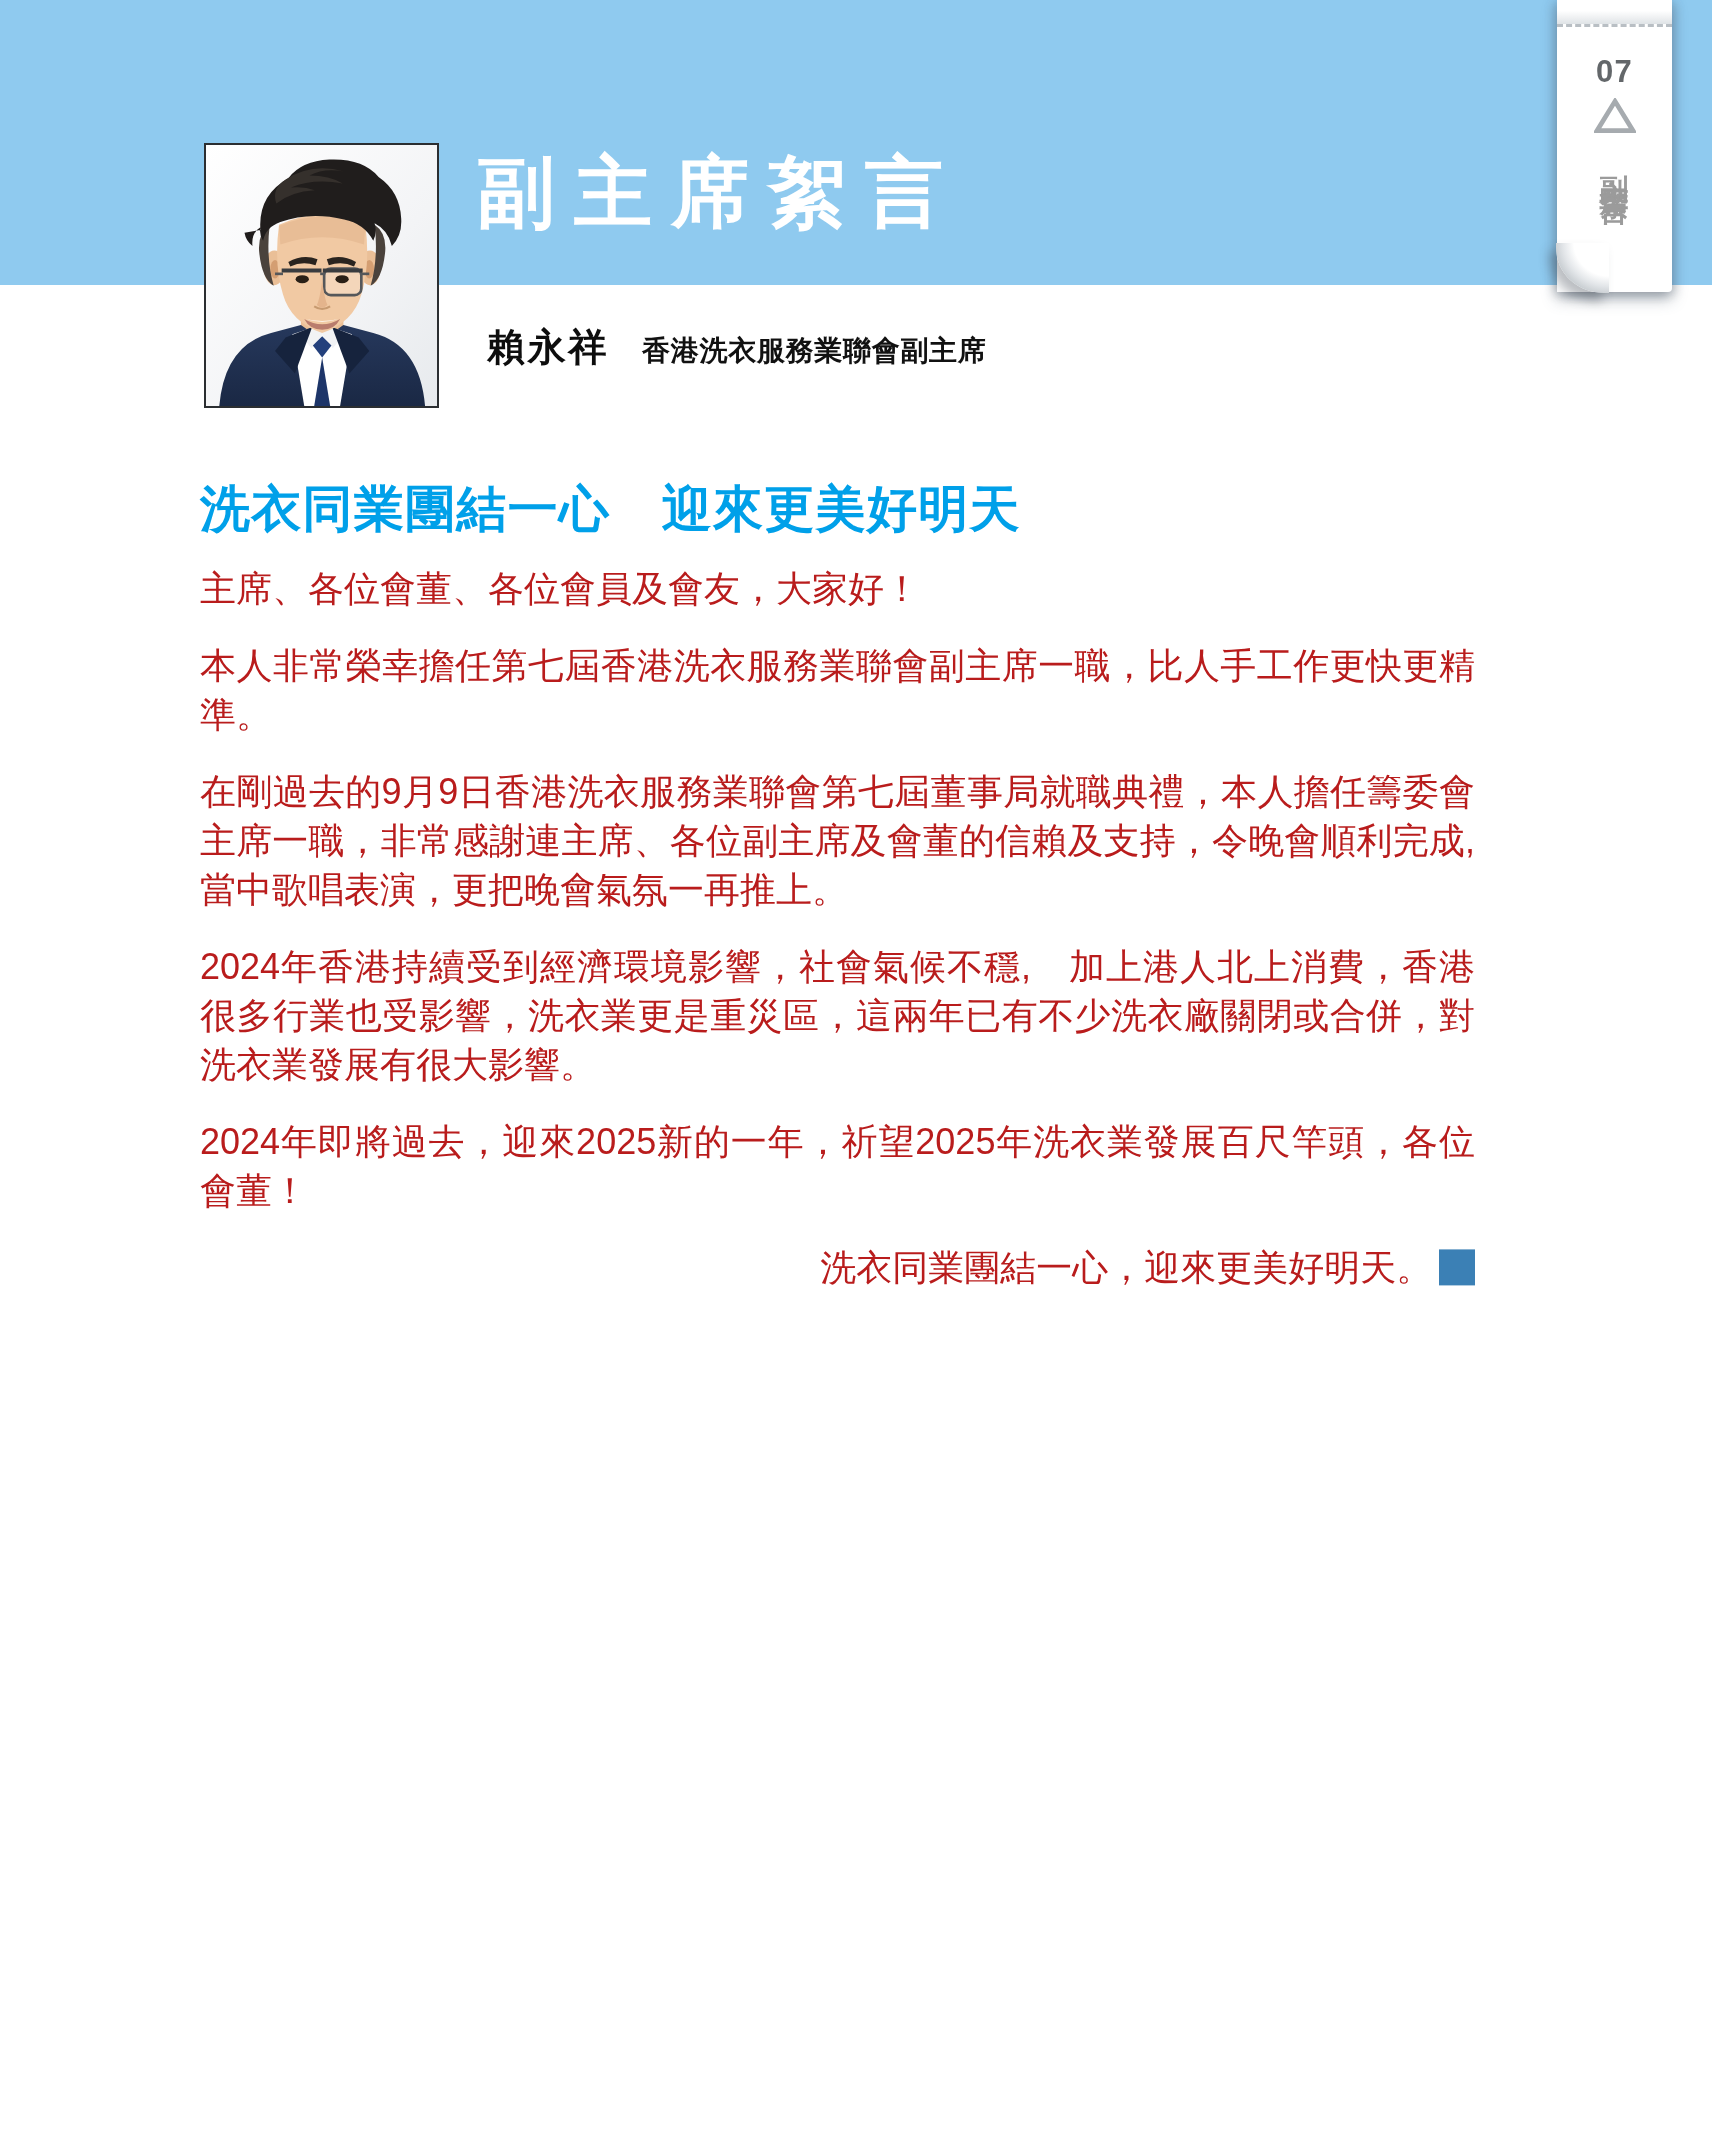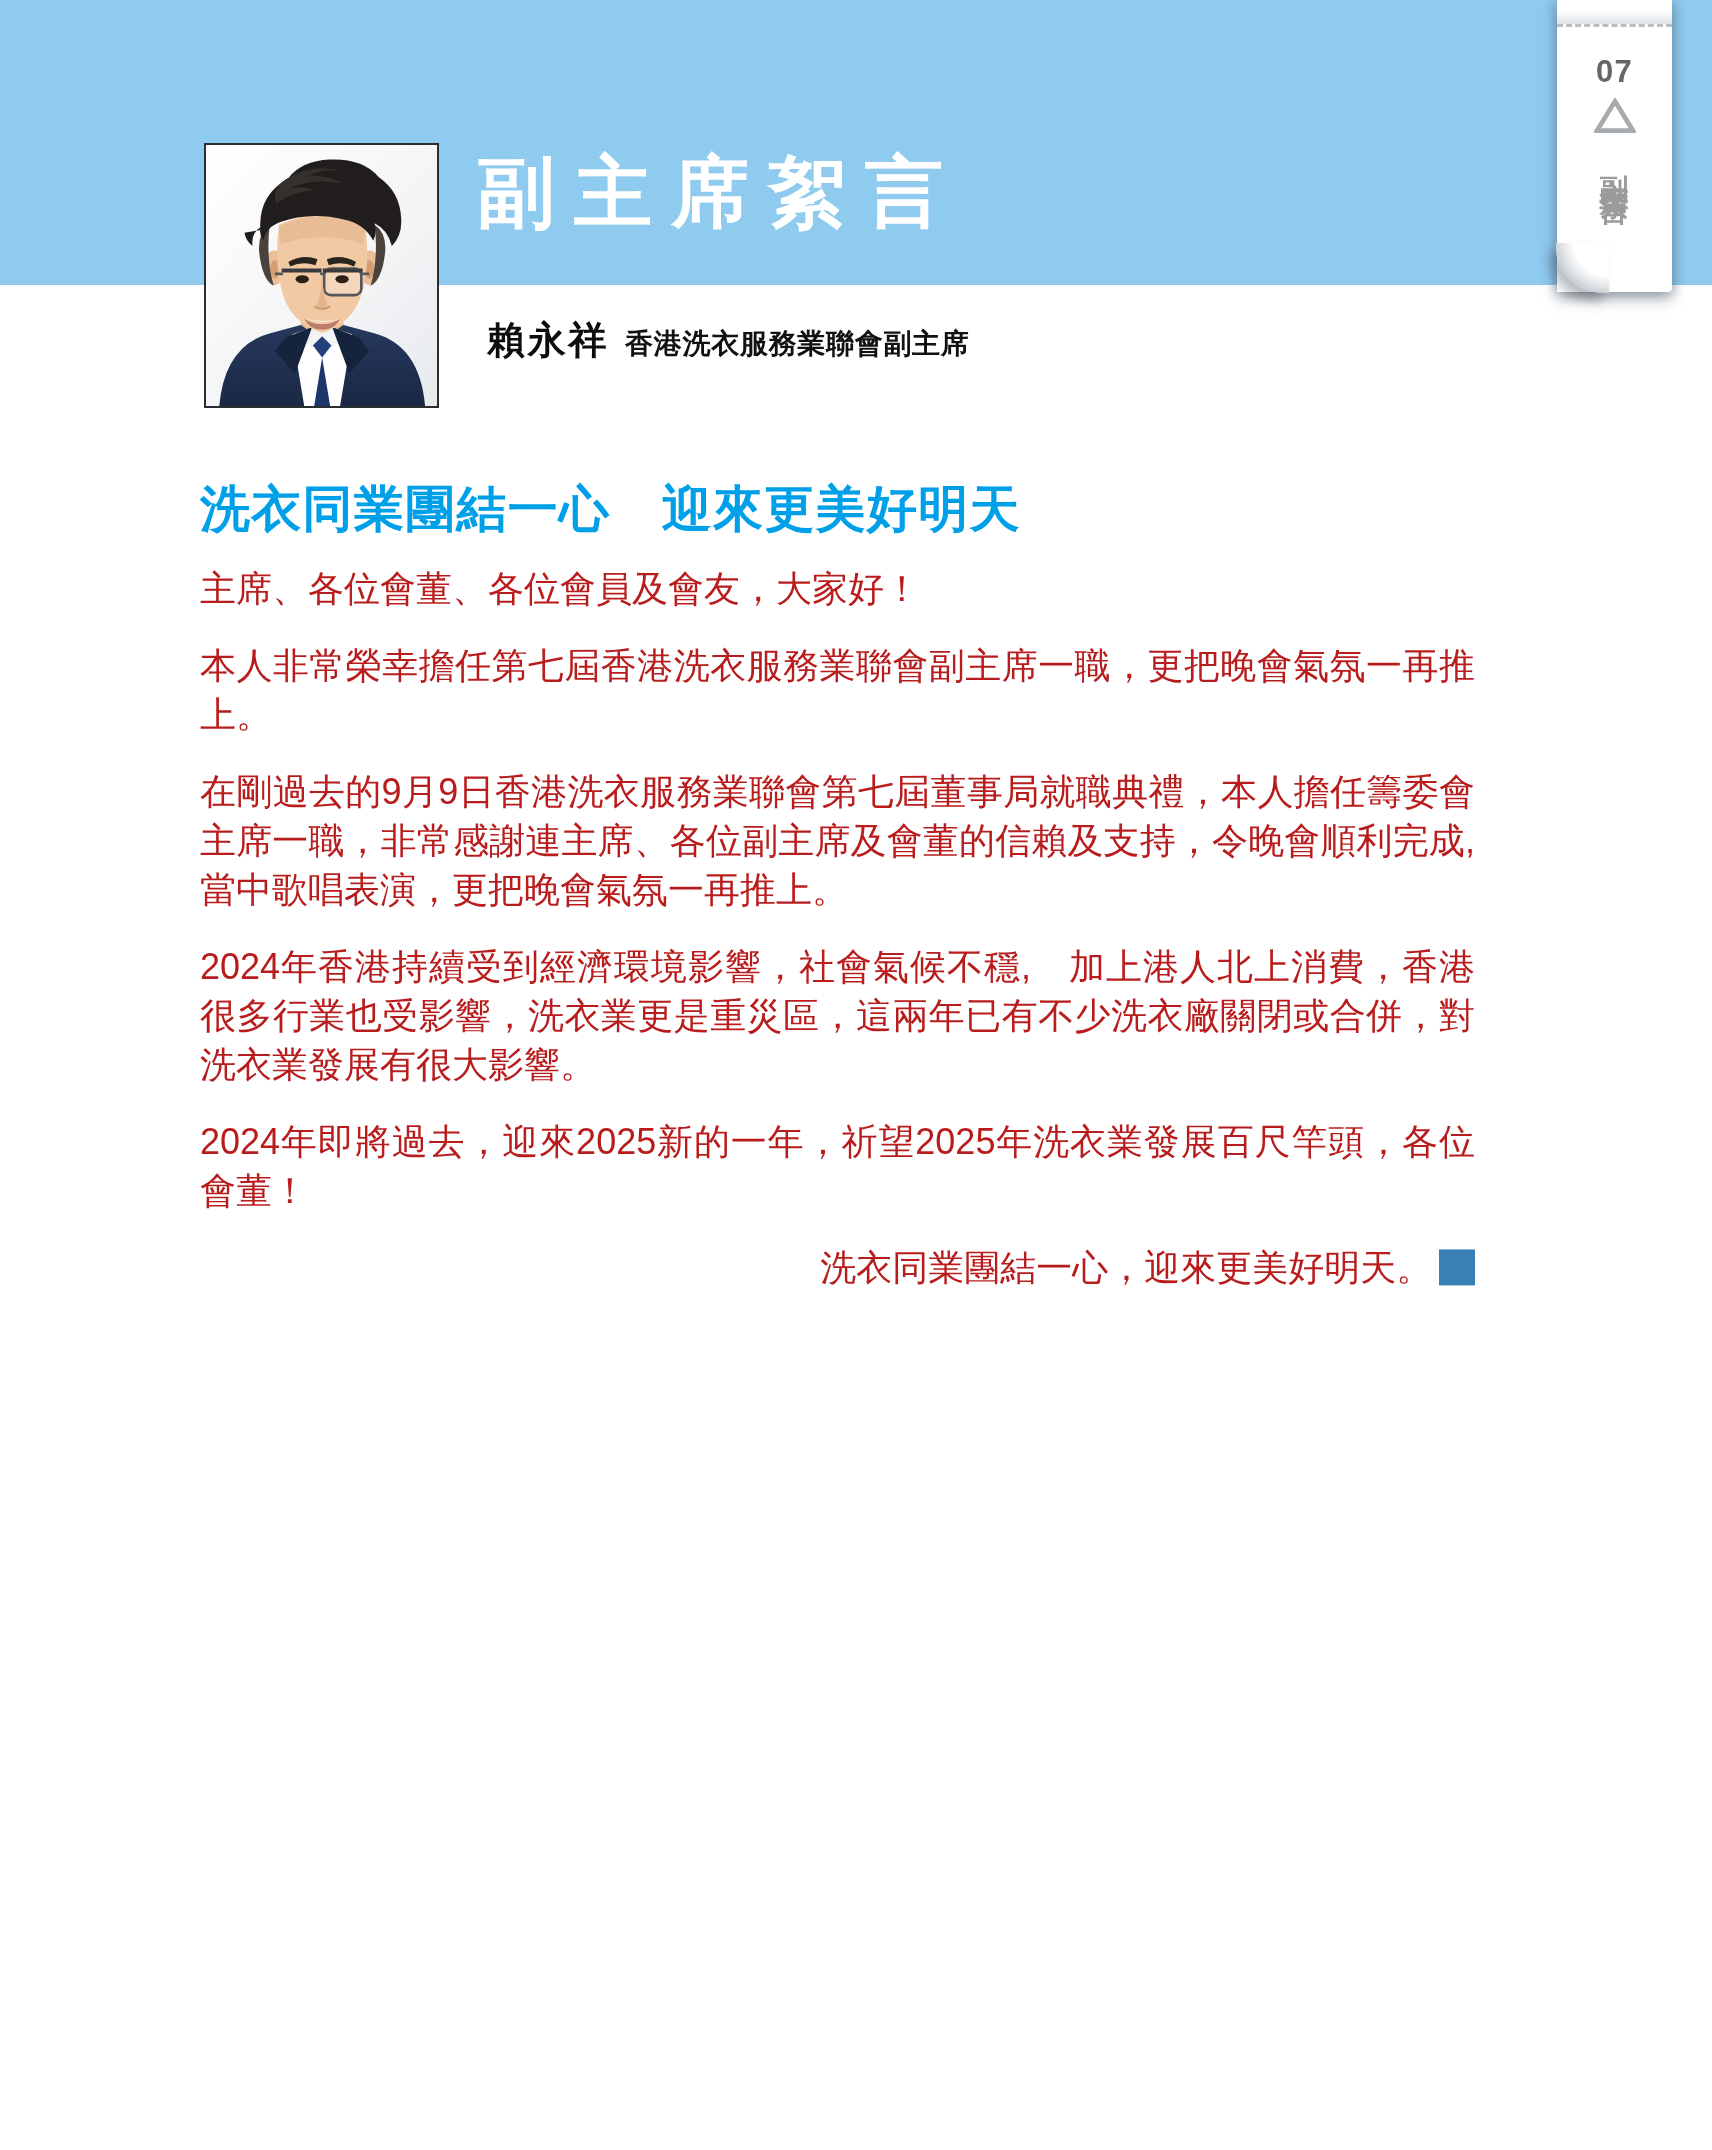--- a/index.html
+++ b/index.html
@@ -12,21 +12,21 @@
   
   .photo{position:absolute;left:204px;top:143px;width:235px;height:265px;
          border:2px solid #2b2e31;background:#f4f5f6;box-sizing:border-box;}
   .photo svg{display:block;width:100%;height:100%;}
 
   
   .page-title{position:absolute;left:477px;top:153px;height:78px;line-height:78px;
       font-size:78px;font-weight:900;color:#ffffff;letter-spacing:19px;white-space:nowrap;}
 
   
-  .author-line{position:absolute;left:487px;top:315px;display:flex;align-items:baseline;gap:16px;text-align:right;}
+  .author-line{position:absolute;left:487px;top:322px;display:flex;align-items:baseline;gap:33px;text-align:right;}
   .author-name{font-size:38px;font-weight:900;color:#0d0d0d;letter-spacing:2.7px;}
   .author-role{font-size:28px;font-weight:600;color:#111111;letter-spacing:0.7px;}
 
   
   .heading{position:absolute;left:200px;top:480px;font-size:50px;line-height:58px;
       font-weight:900;color:#00A0E9;letter-spacing:1.3px;white-space:nowrap;}
 
   
   .article{position:absolute;left:200px;top:564px;width:1275px;}
   .article p{margin:0 0 28px 0;font-size:36px;line-height:49px;font-weight:400;
@@ -131,21 +131,21 @@
 
   <div class="author-line">
     <span class="author-name">賴永祥</span>
     <span class="author-role">香港洗衣服務業聯會副主席</span>
   </div>
 
   <div class="heading">洗衣同業團結一心　迎來更美好明天</div>
 
   <div class="article">
     <p>主席、各位會董、各位會員及會友，大家好！</p>
-    <p>本人非常榮幸擔任第七屆香港洗衣服務業聯會副主席一職，更把晚會氣氛一再推上。</p>
+    <p>本人非常榮幸擔任第七屆香港洗衣服務業聯會副主席一職，比人手工作更快更精準。</p>
     <p>在剛過去的9月9日香港洗衣服務業聯會第七屆董事局就職典禮，本人擔任籌委會主席一職，非常感謝連主席、各位副主席及會董的信賴及支持，令晚會順利完成,當中歌唱表演，更把晚會氣氛一再推上。</p>
     <p>2024年香港持續受到經濟環境影響，社會氣候不穩,　加上港人北上消費，香港很多行業也受影響，洗衣業更是重災區，這兩年已有不少洗衣廠關閉或合併，對洗衣業發展有很大影響。</p>
     <p>2024年即將過去，迎來2025新的一年，祈望2025年洗衣業發展百尺竿頭，各位會董！</p>
     <p><span>洗衣同業團結一心，迎來更美好明天。</span><span class="end-square"></span></p>
   </div>
 
   <div class="side-tab">
     <div class="tab-top"></div>
     <div class="tab-number">07</div>
     <svg class="tab-triangle" width="42" height="36" viewBox="0 0 62 54">

